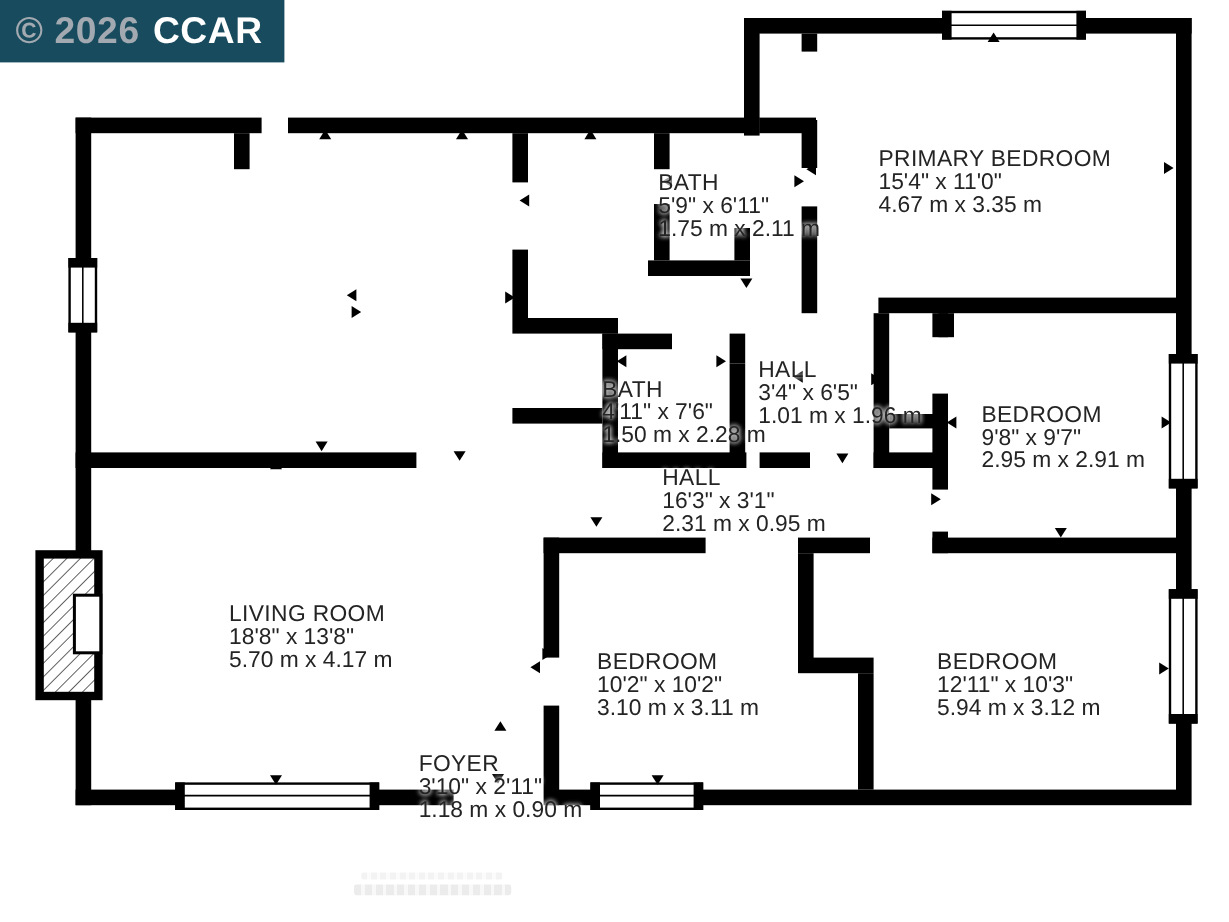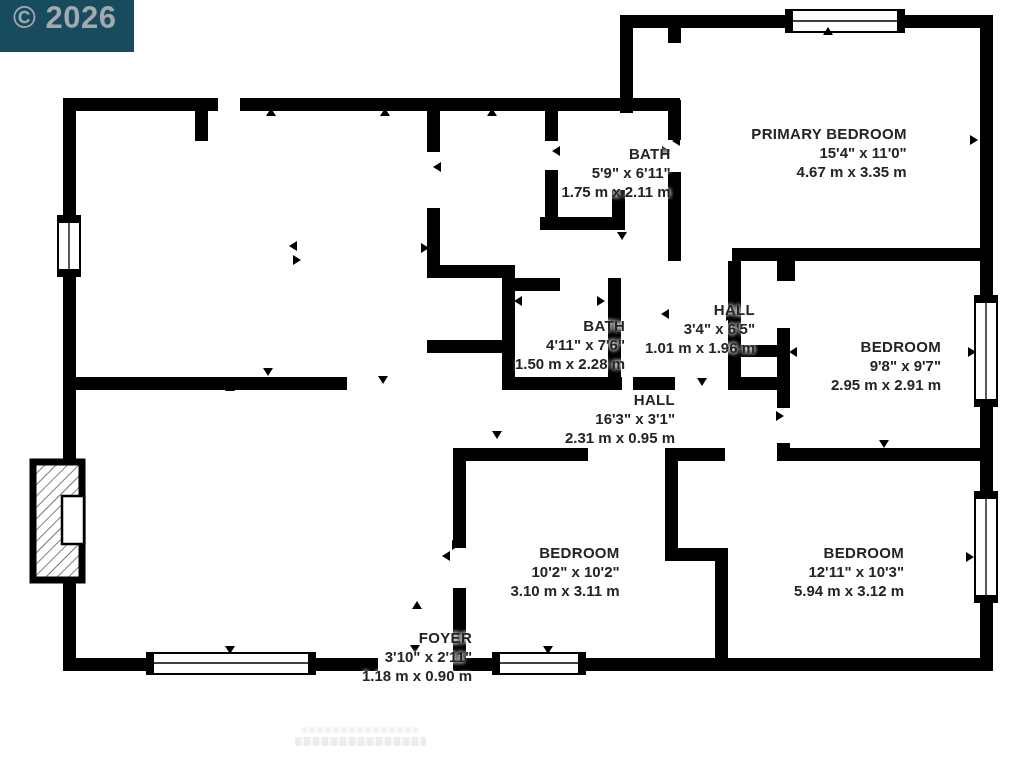--- a/index.html
+++ b/index.html
@@ -3,30 +3,29 @@
 <meta charset="utf-8">
 <style>
   html,body{margin:0;padding:0;background:#fff;}
   #stage{
     position:relative;width:1024px;height:768px;background:#ffffff;
     font-family:"Liberation Sans","DejaVu Sans",sans-serif;overflow:hidden;
   }
   #plan-svg{position:absolute;left:0;top:0;}
   .room-label{
     position:absolute;transform:translate(-50%,-50%);
-    text-align:right;color:#242424;font-size:15px;line-height:19px;
+    text-align:left;color:#242424;font-size:19px;line-height:19px;
     white-space:nowrap;z-index:5;
     text-shadow:0 0 4px #fff,0 0 4px #fff;
-    font-weight:bold;
   }
   .rl-name{letter-spacing:.3px;}
   .watermark{
     position:absolute;left:0;top:0;height:52px;z-index:10;
     display:flex;align-items:center;padding:0 18px 0 13px;gap:11px;
-    font-weight:bold;font-size:31px;letter-spacing:.5px;flex-direction:column;
+    font-weight:bold;font-size:31px;letter-spacing:.5px;
   }
   .smudge{position:absolute;z-index:4;border-radius:2px;}
   .smudge-a{
     left:301px;top:727px;width:118px;height:6px;opacity:.25;
     background:repeating-linear-gradient(90deg,#cfcfcf 0 5px,#efefef 5px 8px);
   }
   .smudge-b{
     left:295px;top:737px;width:131px;height:9px;opacity:.55;
     background:repeating-linear-gradient(90deg,#dcdcdc 0 6px,#f3f3f3 6px 9px);
   }
@@ -222,20 +221,25 @@
   <div class="room-label" style="left:886px;top:365px">
     <div class="rl-name">BEDROOM</div>
     <div class="rl-dim">9'8" x 9'7"</div>
     <div class="rl-dim">2.95 m x 2.91 m</div>
   </div>
   <div class="room-label" style="left:620px;top:418px">
     <div class="rl-name">HALL</div>
     <div class="rl-dim">16'3" x 3'1"</div>
     <div class="rl-dim">2.31 m x 0.95 m</div>
   </div>
+  <div class="room-label" style="left:259px;top:531px">
+    <div class="rl-name">LIVING ROOM</div>
+    <div class="rl-dim">18'8" x 13'8"</div>
+    <div class="rl-dim">5.70 m x 4.17 m</div>
+  </div>
   <div class="room-label" style="left:565px;top:571px">
     <div class="rl-name">BEDROOM</div>
     <div class="rl-dim">10'2" x 10'2"</div>
     <div class="rl-dim">3.10 m x 3.11 m</div>
   </div>
   <div class="room-label" style="left:849px;top:571px">
     <div class="rl-name">BEDROOM</div>
     <div class="rl-dim">12'11" x 10'3"</div>
     <div class="rl-dim">5.94 m x 3.12 m</div>
   </div>

